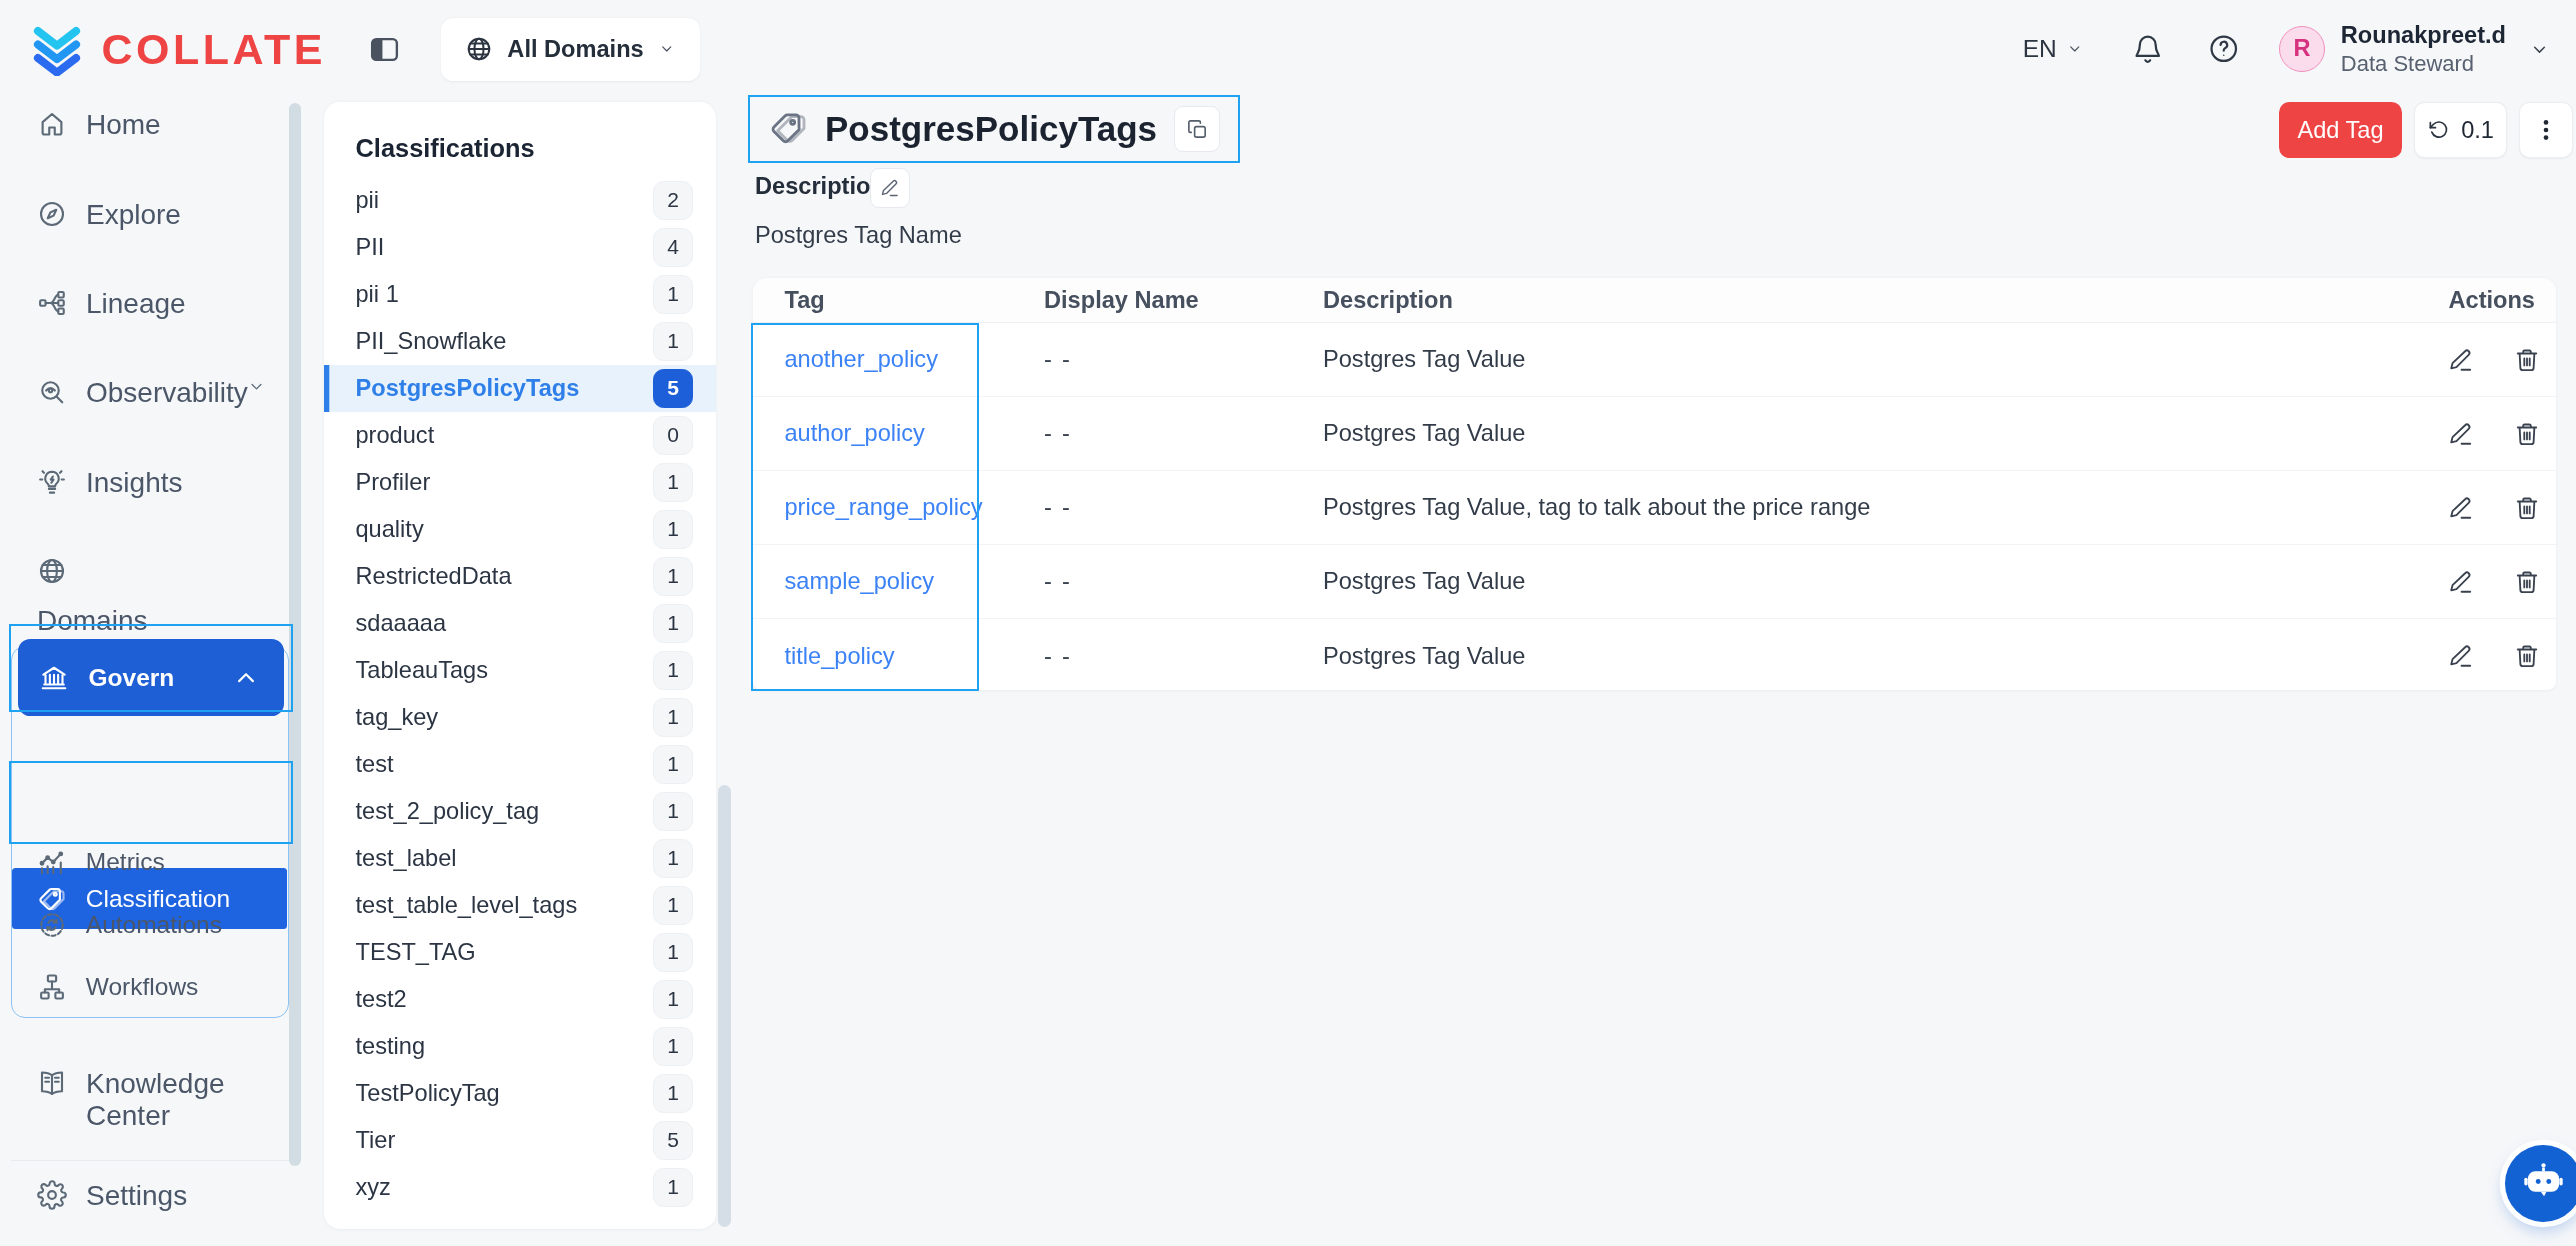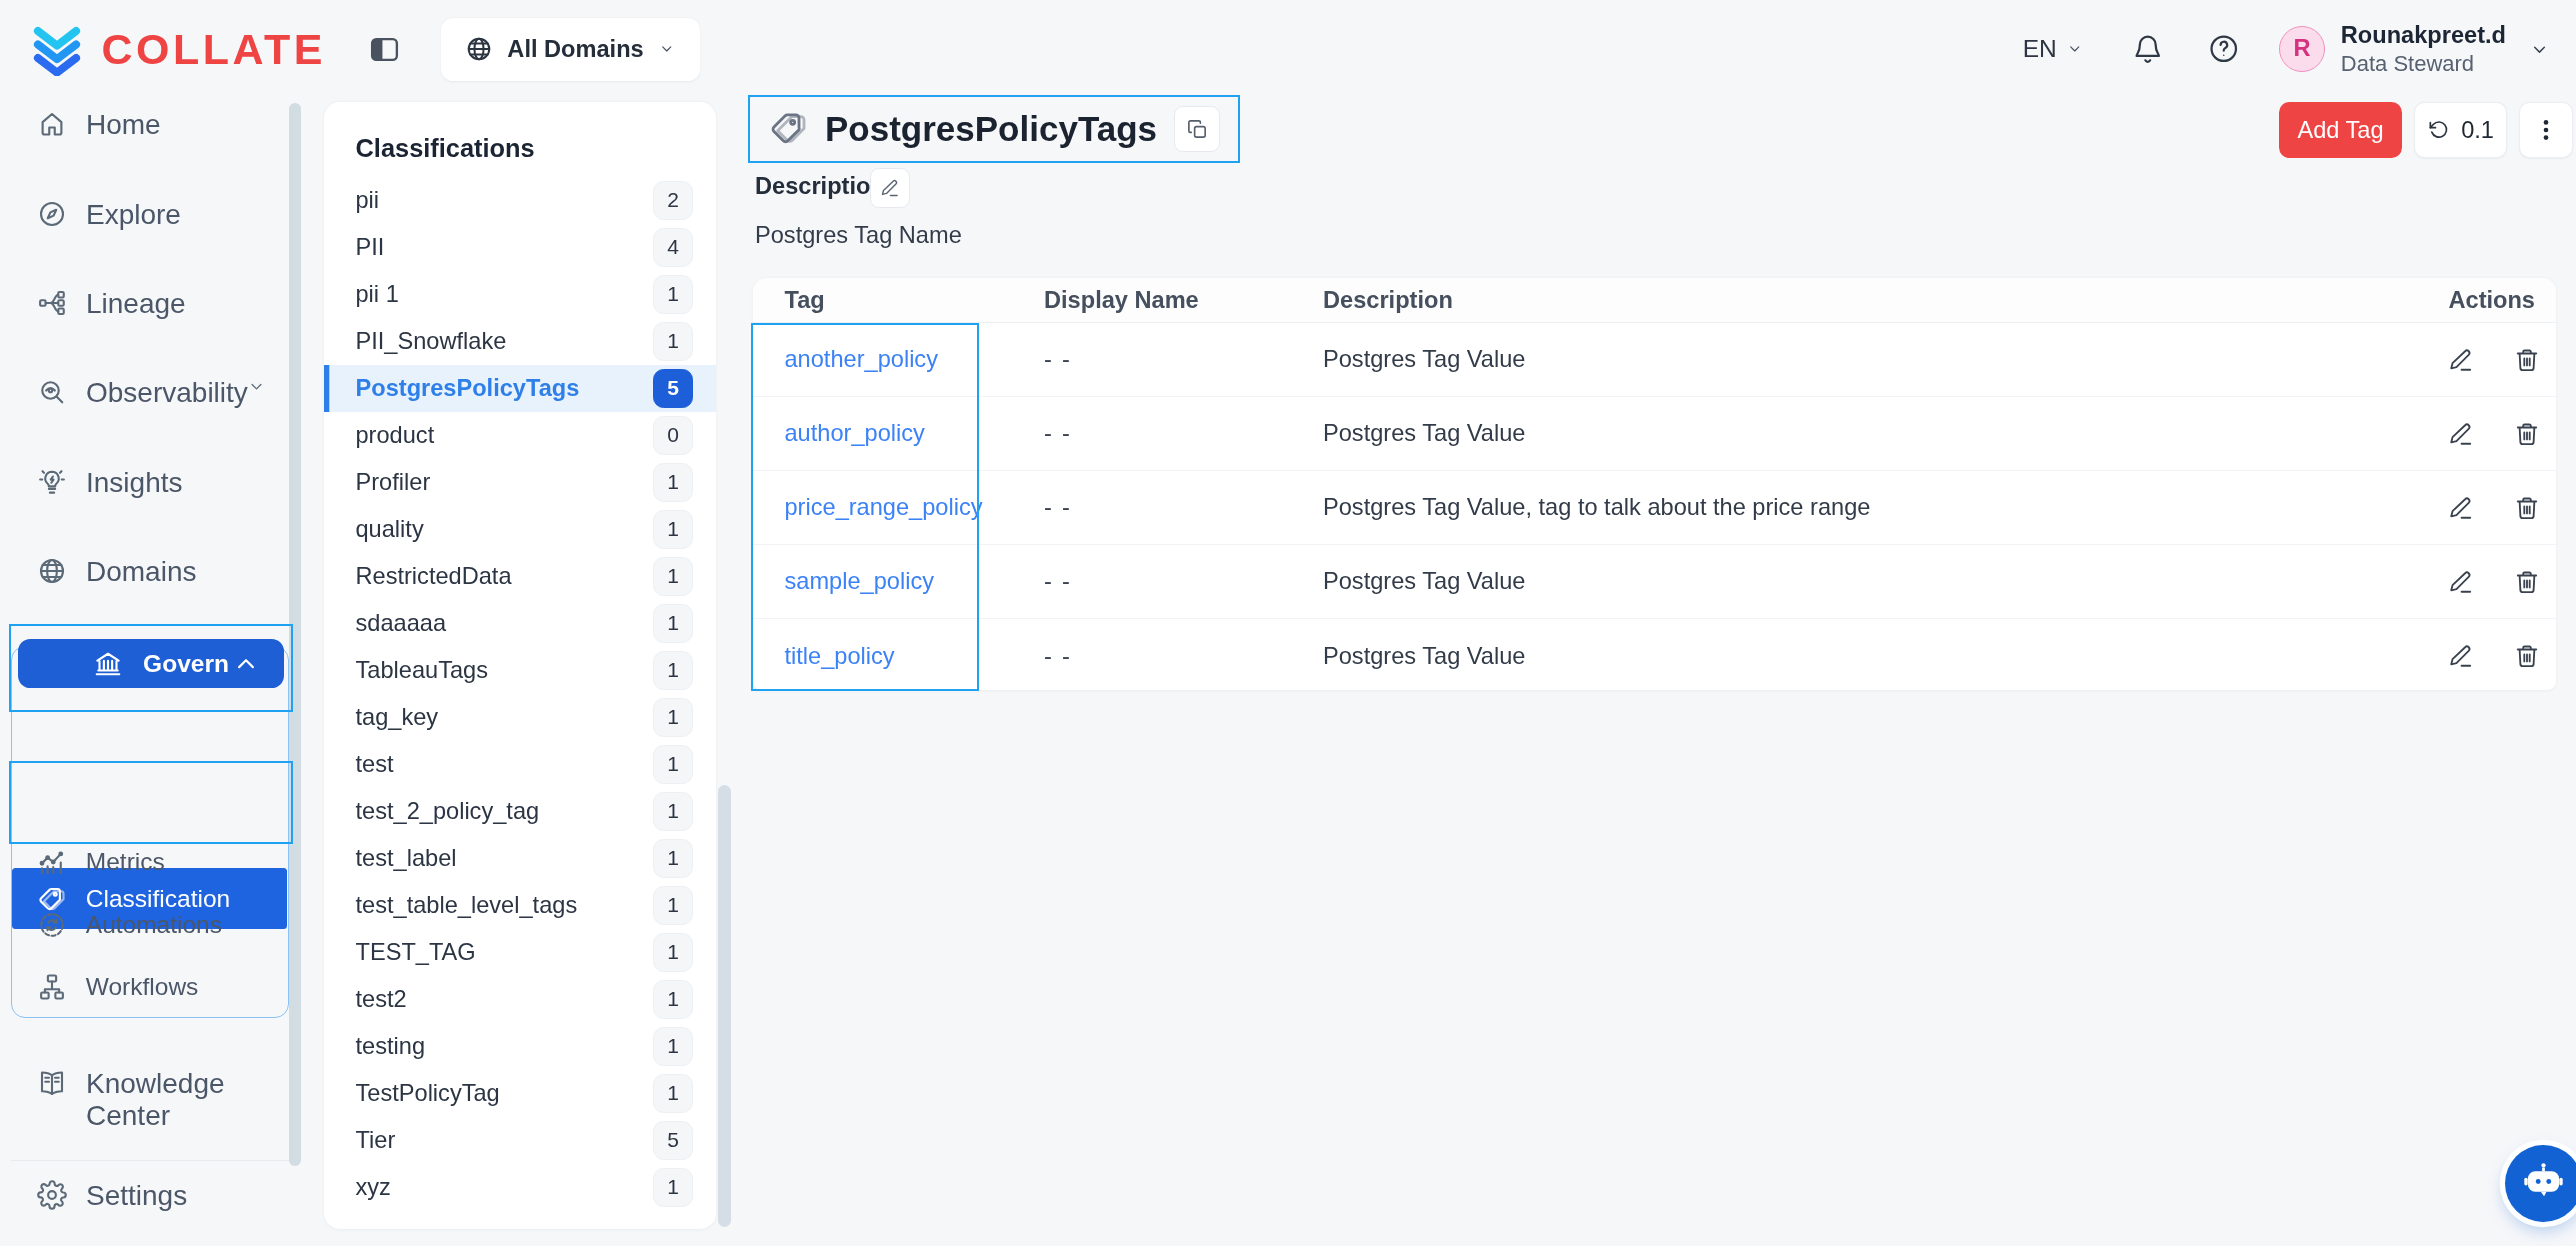--- a/index.html
+++ b/index.html
@@ -50,23 +50,23 @@
 
   
   .sidenav { position:absolute; left:0; top:98px; width:305px; bottom:0; }
   .nav-item { position:absolute; left:0; width:289px; height:61px; display:flex; align-items:flex-start;
     padding-left:37px; gap:19px; font-size:28px; color:#4b5768; cursor:pointer; }
   .nav-item svg { width:30px; height:30px; color:#5c6a78; flex:none; }
   .nav-caret { position:absolute; right:23px; color:#5c6a78; }
   .nav-caret svg { width:19px; height:19px; }
   .gov-group { position:absolute; left:10.5px; top:548px; width:278px; height:372px;
     border:1.8px solid #8cc2f4; border-radius:14px; background:transparent; }
-  .gov-pill { position:absolute; left:17.5px; top:541px; width:266px; height:49px; background:#1e5fd6;
+  .gov-pill { position:absolute; left:17.5px; top:541px; width:266px; height:77px; background:#1e5fd6;
     border-radius:12.3px; display:flex; align-items:center; padding-left:21px; gap:20px;
-    font-size:24.5px; font-weight:600; color:#fff; cursor:pointer;justify-content:center; }
+    font-size:24.5px; font-weight:600; color:#fff; cursor:pointer; }
   .gov-pill svg { width:30px; height:30px; color:#fff; }
   .gov-pill .nav-caret { color:#fff; }
   .sub-item { position:absolute; left:12.3px; width:275px; height:56px; display:flex; align-items:center;
     padding-left:24.5px; gap:19px; font-size:24.5px; color:#4b5768; cursor:pointer; }
   .sub-item svg { width:30px; height:30px; color:#5c6a78; flex:none; }
   .sub-item.active { background:#1e63e0; color:#fff; border-radius:3.5px; }
   .sub-item.active svg { color:#fff; }
   .nav-div { position:absolute; left:10.5px; top:1062px; width:278px; height:0.9px; background:#e7eaee; }
   .nav-scroll { position:absolute; left:289px; top:5.3px; width:12.3px; height:1063px;
     background:#d2dce3; border-radius:6.1px; cursor:pointer; }
@@ -241,21 +241,21 @@
   </div>
   <div class="nav-item" style="top:369px;">
     <svg class="ic" viewBox="0 0 24 24">
         <path d="M9.5 17.5h5M10.3 20.5h3.4"></path>
         <path d="M12 3.8a5.4 5.4 0 0 1 3.6 9.4c-.7.6-1.1 1.4-1.1 2.3h-5c0-.9-.4-1.7-1.1-2.3A5.4 5.4 0 0 1 12 3.8z"></path>
         <path d="M4.2 10h-1.7M21.5 10h-1.7M5.6 4.6l-1.2-1.2M19.6 3.4l-1.2 1.2"></path>
         <path d="M12.7 7.6l-1.7 2.5h2.2l-1.7 2.5"></path>
       </svg>
     <span>Insights</span>
   </div>
-  <div class="nav-item" style="top:458px;">
+  <div class="nav-item" style="top:458px;flex-direction:column;">
     <svg class="ic" viewBox="0 0 24 24">
         <circle cx="12" cy="12" r="8.8"></circle>
         <path d="M3.2 12h17.6M4.6 7.2h14.8M4.6 16.8h14.8"></path>
         <ellipse cx="12" cy="12" rx="3.9" ry="8.8"></ellipse>
       </svg>
     <span>Domains</span>
   </div>
 
   <div class="gov-group"></div>
   <div class="gov-pill">

